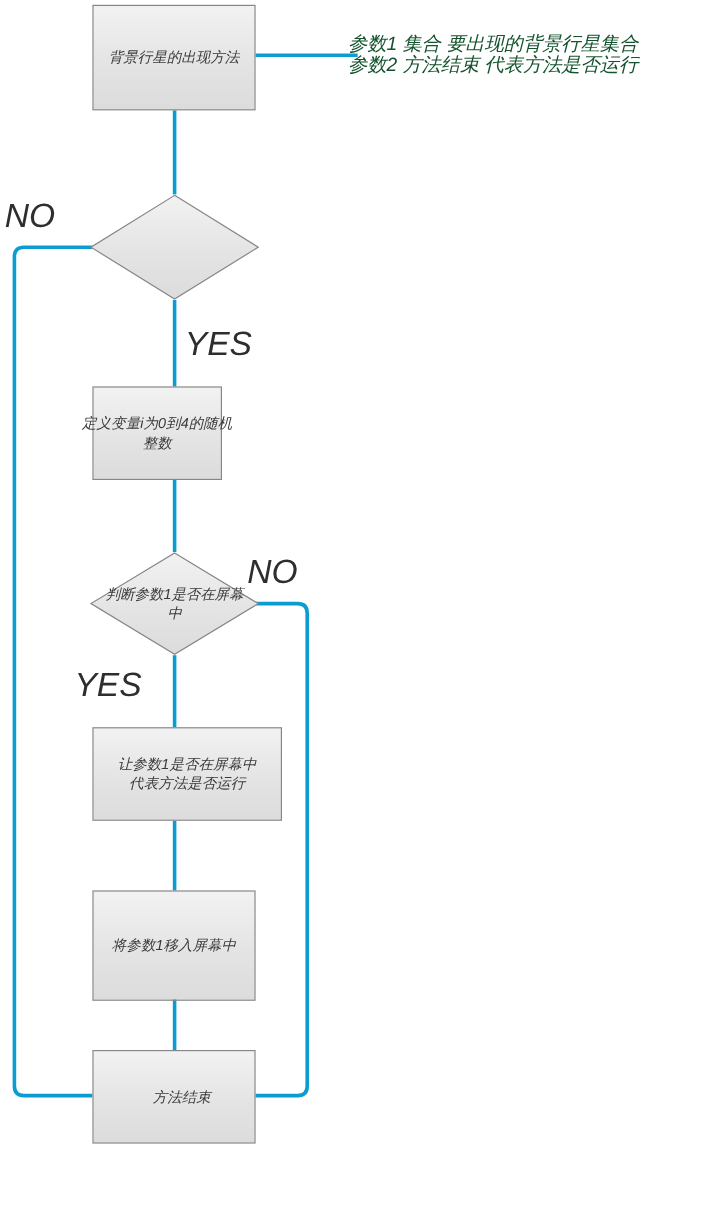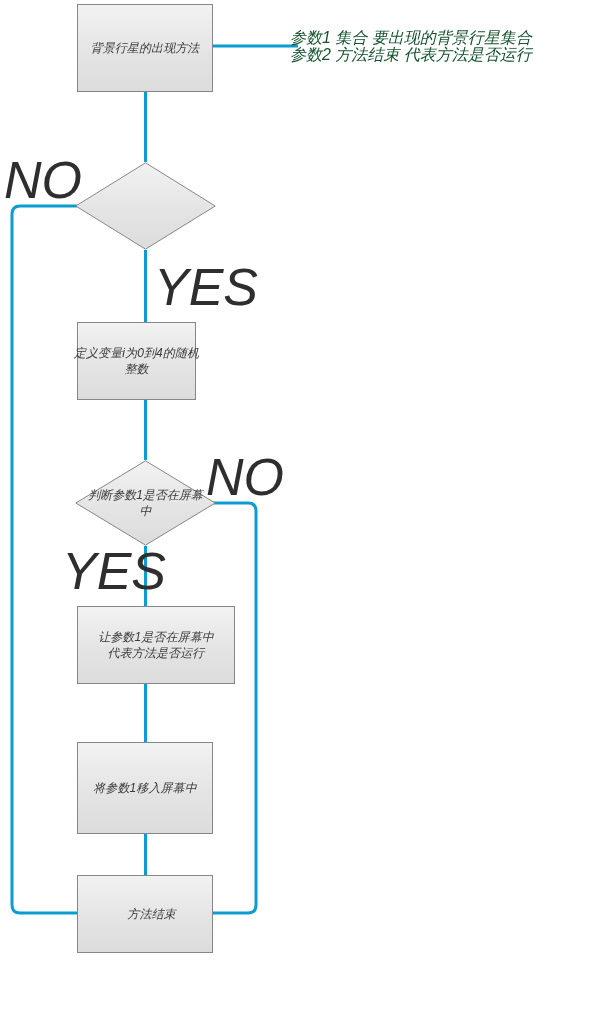--- a/index.html
+++ b/index.html
@@ -71,21 +71,21 @@
     font-size: 12px;
     line-height: 16px;
     color: #3a3a3a;
     text-align: center;
     white-space: nowrap;
   }
 
   
   .branch-label {
     position: absolute;
-    font-size: 52px;
+    font-size: 28px;
     line-height: 40px;
     color: #2e2e2e;
     font-weight: 400;
     white-space: nowrap;
   }
 
   
   .annotation {
     position: absolute;
     font-size: 16px;
@@ -144,21 +144,21 @@
         </linearGradient>
       </defs>
       <polygon points="70.5,0.8 140.2,44 70.5,87.2 0.8,44" fill="url(#dgrad1)" stroke="#868686" stroke-width="1"></polygon>
     </svg>
   </div>
 
   <div class="branch-label" style="left:4px; top:160px;">NO</div>
 
   <div class="branch-label" style="left:154px; top:267px;">YES</div>
 
-  <div class="node-box" style="left:77px; top:322px; width:119px; height:78px;">
+  <div class="node-box" style="left:77px; top:322px; width:108px; height:78px;">
     <span class="node-text">
       <span>定义变量i为0到4的随机</span><br>
       <span>整数</span>
     </span>
   </div>
 
   <div class="node-diamond" style="left:75px; top:460px; width:141px; height:86px;">
     <svg class="diamond-shape" viewBox="0 0 141 86" preserveAspectRatio="none">
       <defs>
         <linearGradient id="dgrad2" x1="0" y1="0" x2="0" y2="1">

